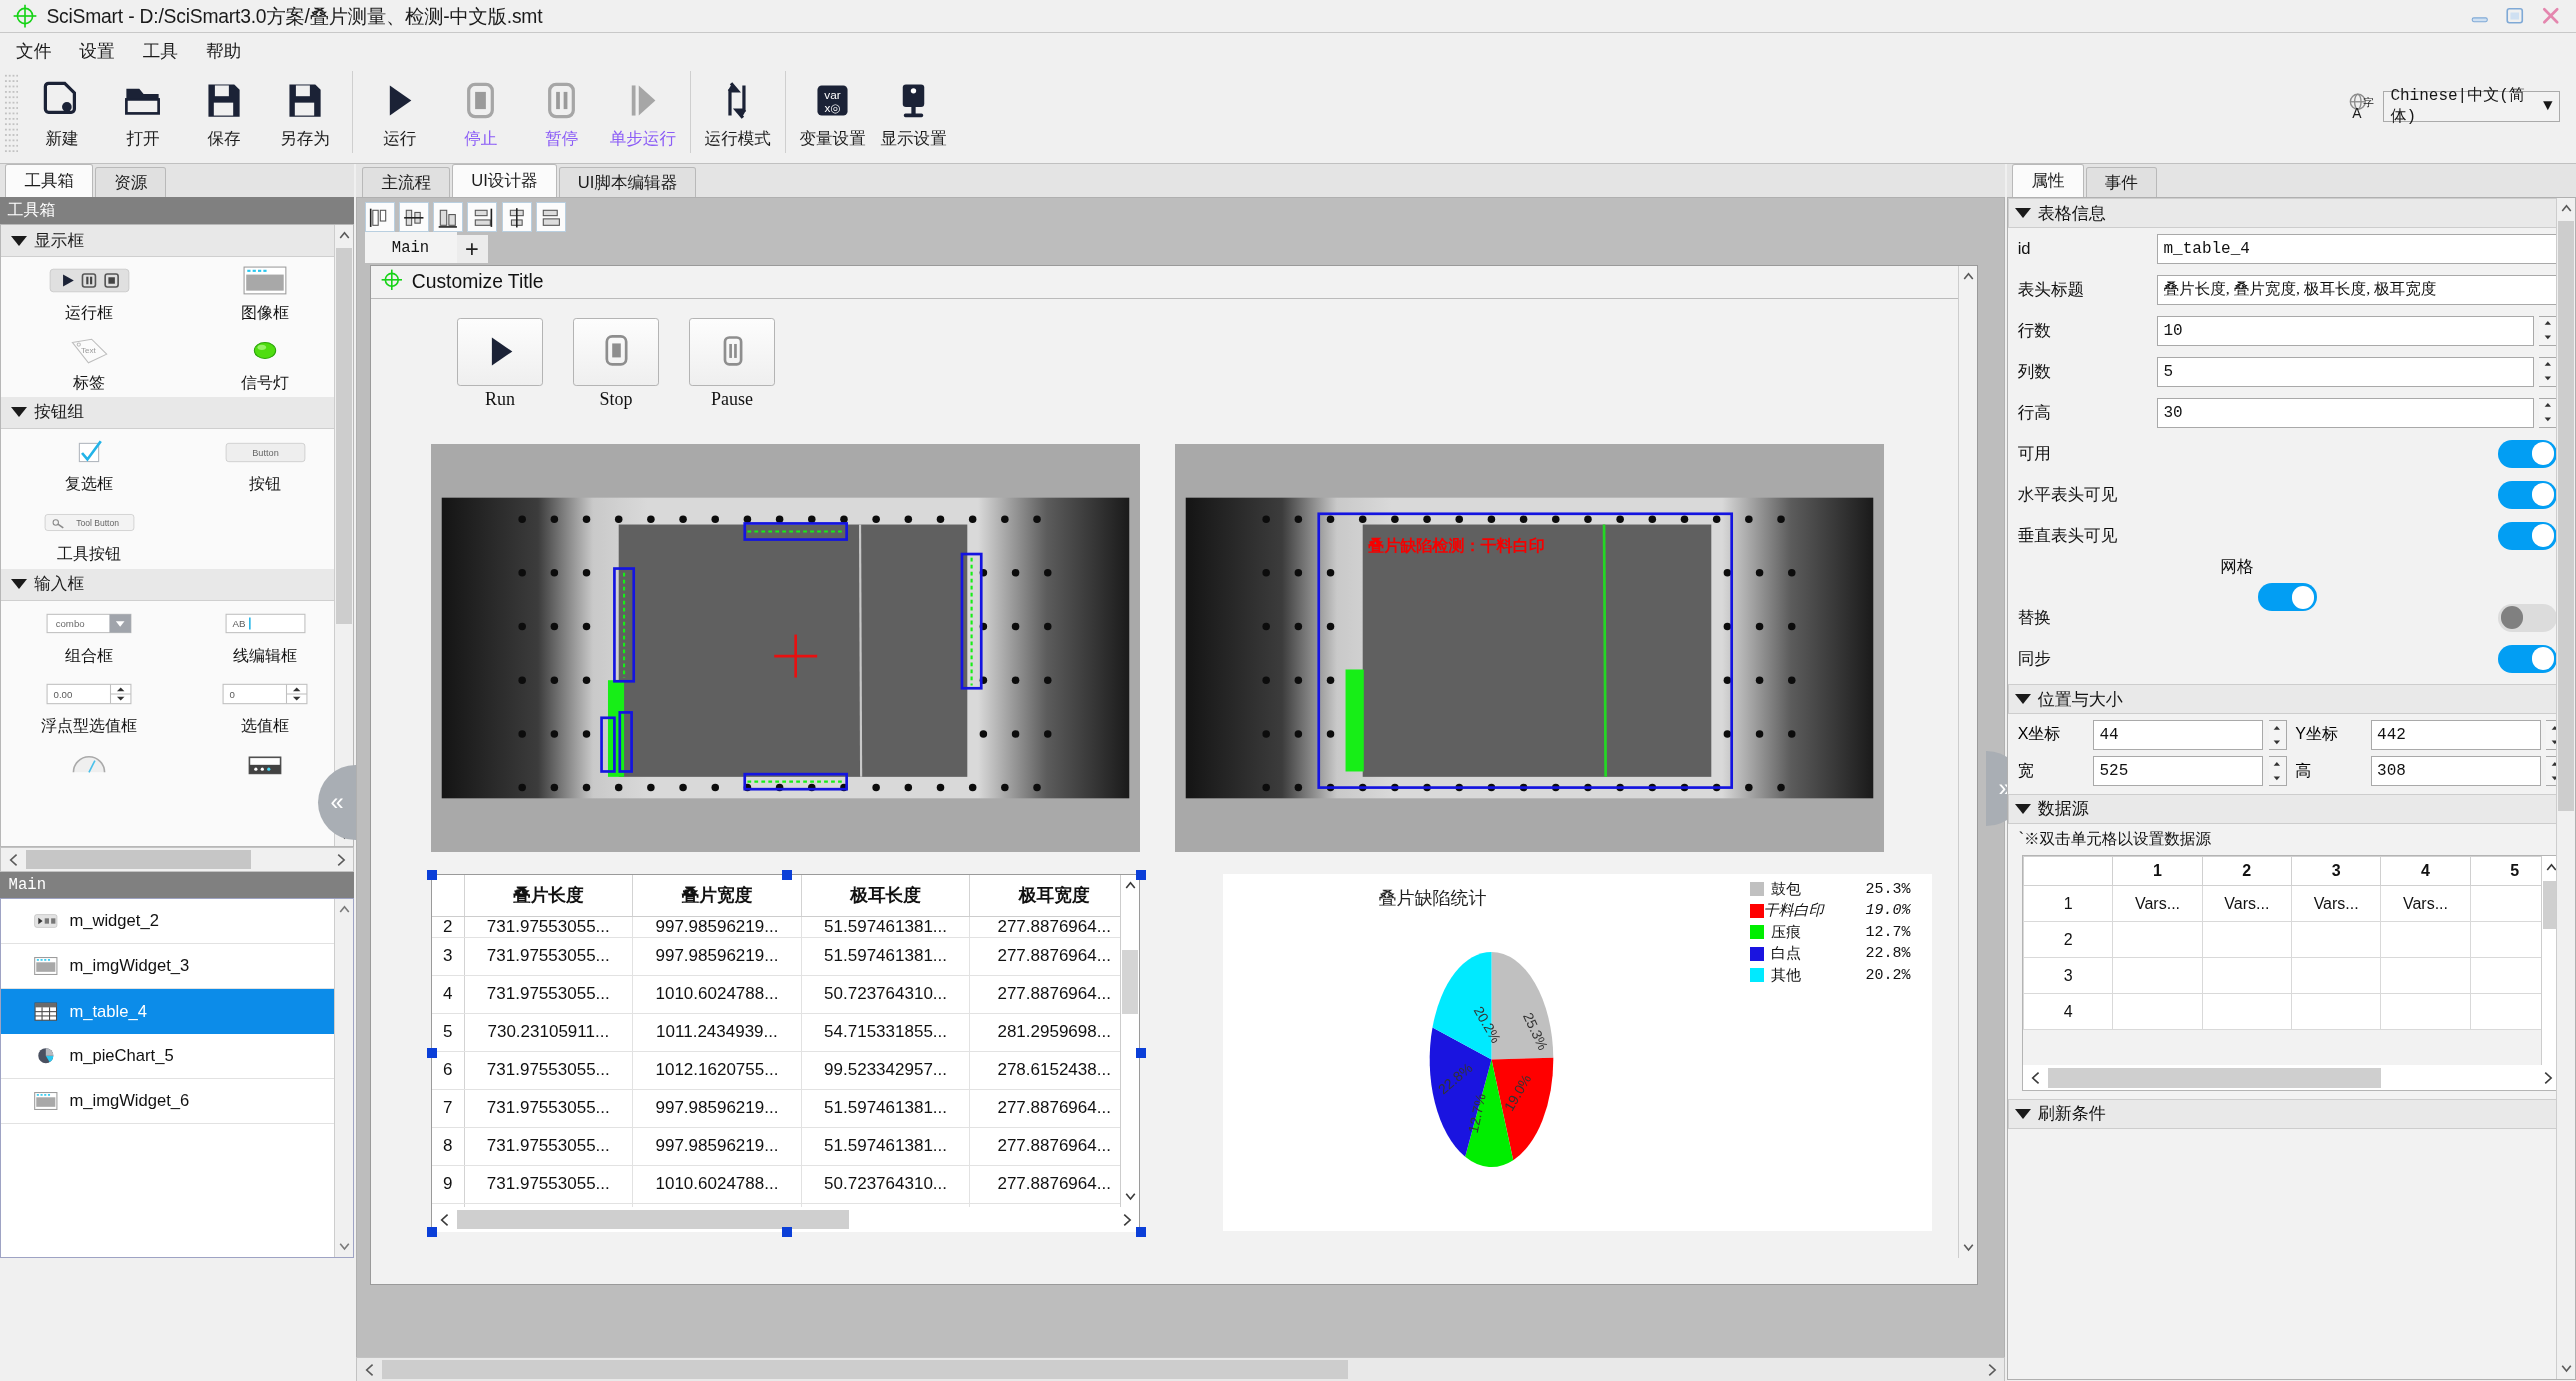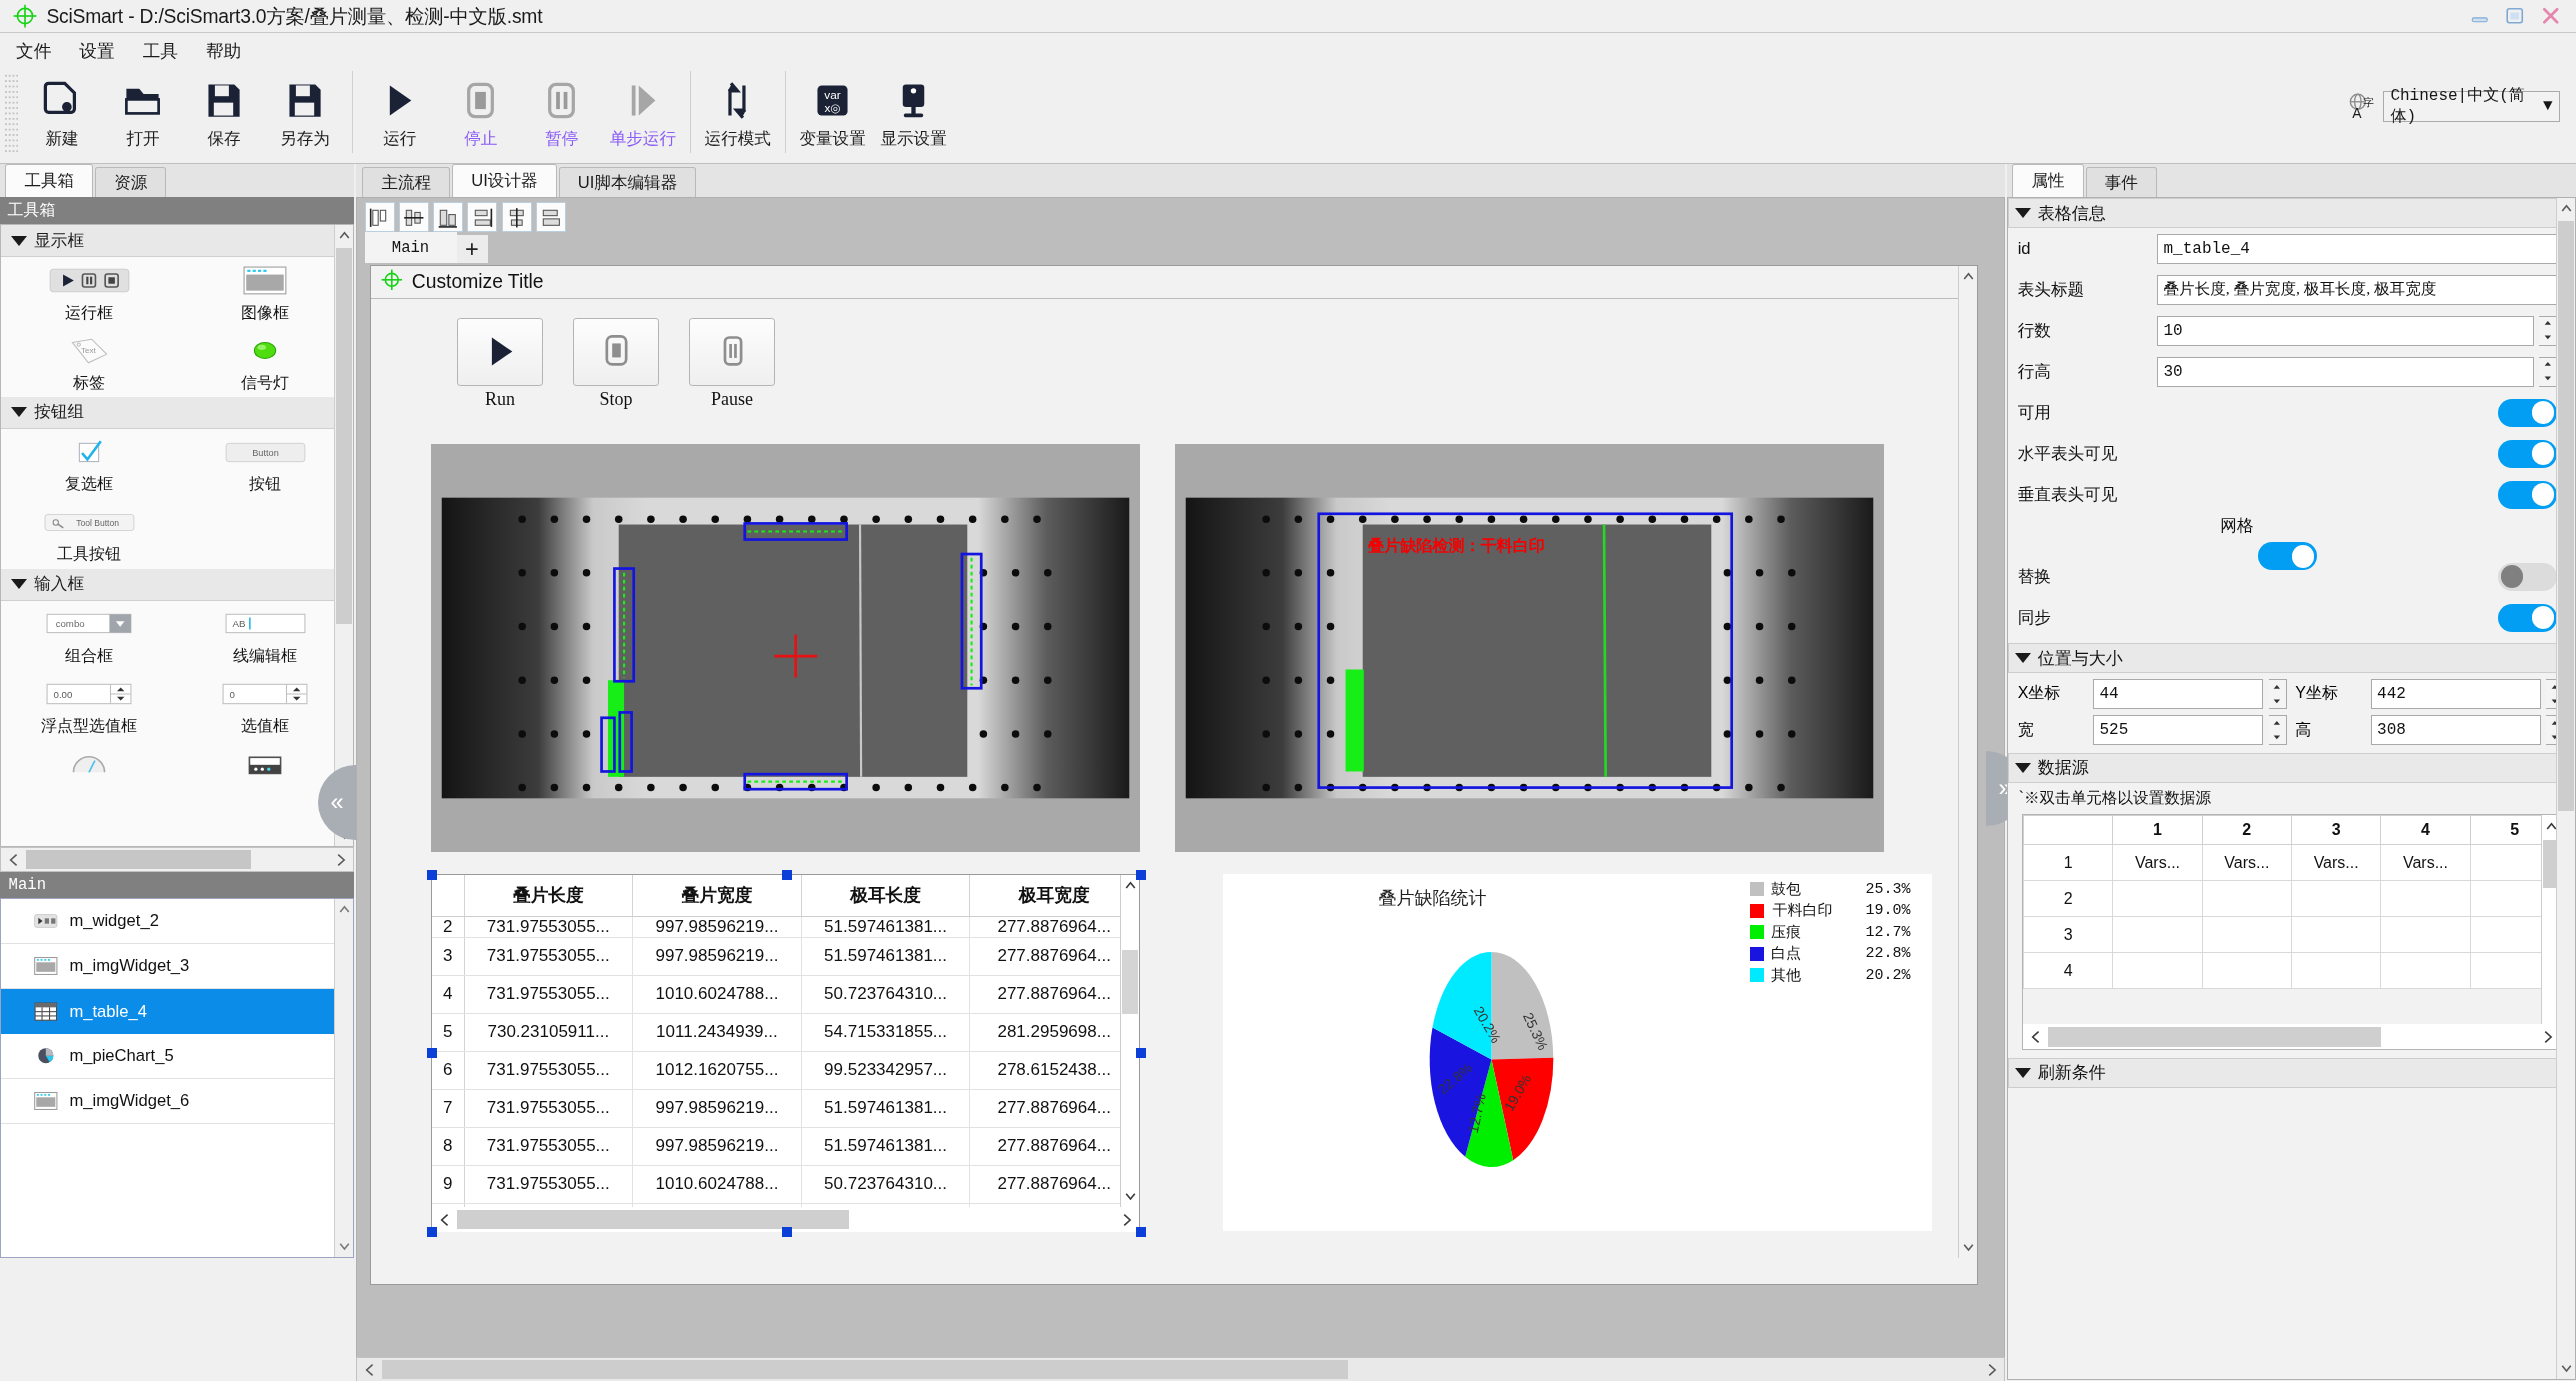--- a/index.html
+++ b/index.html
@@ -1057,21 +1057,21 @@
             <text transform="translate(166,188) rotate(60)">20.2%</text>
           </g>
         </svg>
 
         <div style="position:absolute; right:21.5px; top:4.3px; width:161px;">
           <div style="display:flex;align-items:center;gap:7.5px;height:21.5px;">
             <span style="width:14px;height:14px;background:#c0c0c0;flex:none;"></span>
             <span style="font-size:15px;color:#111;flex:1;">鼓包</span>
             <span style="font-size:15px;color:#111;font-family:'Liberation Mono',monospace;">25.3%</span>
           </div>
-          <div style="display:flex;align-items:center;gap:9px;height:21.5px;">
+          <div style="display:flex;align-items:center;gap:0;height:21.5px;font-style:italic;">
             <span style="width:14px;height:14px;background:#ff0000;flex:none;"></span>
             <span style="font-size:15px;color:#111;flex:1;">干料白印</span>
             <span style="font-size:15px;color:#111;font-family:'Liberation Mono',monospace;">19.0%</span>
           </div>
           <div style="display:flex;align-items:center;gap:7.5px;height:21.5px;">
             <span style="width:14px;height:14px;background:#00ee00;flex:none;"></span>
             <span style="font-size:15px;color:#111;flex:1;">压痕</span>
             <span style="font-size:15px;color:#111;font-family:'Liberation Mono',monospace;">12.7%</span>
           </div>
           <div style="display:flex;align-items:center;gap:7.5px;height:21.5px;">
@@ -1140,20 +1140,36 @@
       <div class="plabel">id</div>
       <div class="pinput">m_table_4</div>
     </div>
     <div class="prow">
       <div class="plabel">表头标题</div>
       <div class="pinput cn" style="font-size:15.6px;">叠片长度, 叠片宽度, 极耳长度, 极耳宽度</div>
     </div>
     <div class="prow">
       <div class="plabel">行数</div>
       <div class="pinput">10</div>
+      <div class="spin">
+        <div>
+            <svg width="9.7" height="6.4" viewBox="0 0 18 12">
+              <polygon points="3,9 15,9 9,2" fill="#333"></polygon>
+            </svg>
+          </div>
+        <div>
+            <svg width="9.7" height="6.4" viewBox="0 0 18 12">
+              <polygon points="3,3 15,3 9,10" fill="#333"></polygon>
+            </svg>
+          </div>
+      </div>
+    </div>
+    <div class="prow">
+      <div class="plabel">列数</div>
+      <div class="pinput">5</div>
       <div class="spin">
         <div>
             <svg width="9.7" height="6.4" viewBox="0 0 18 12">
               <polygon points="3,9 15,9 9,2" fill="#333"></polygon>
             </svg>
           </div>
         <div>
             <svg width="9.7" height="6.4" viewBox="0 0 18 12">
               <polygon points="3,3 15,3 9,10" fill="#333"></polygon>
             </svg>

